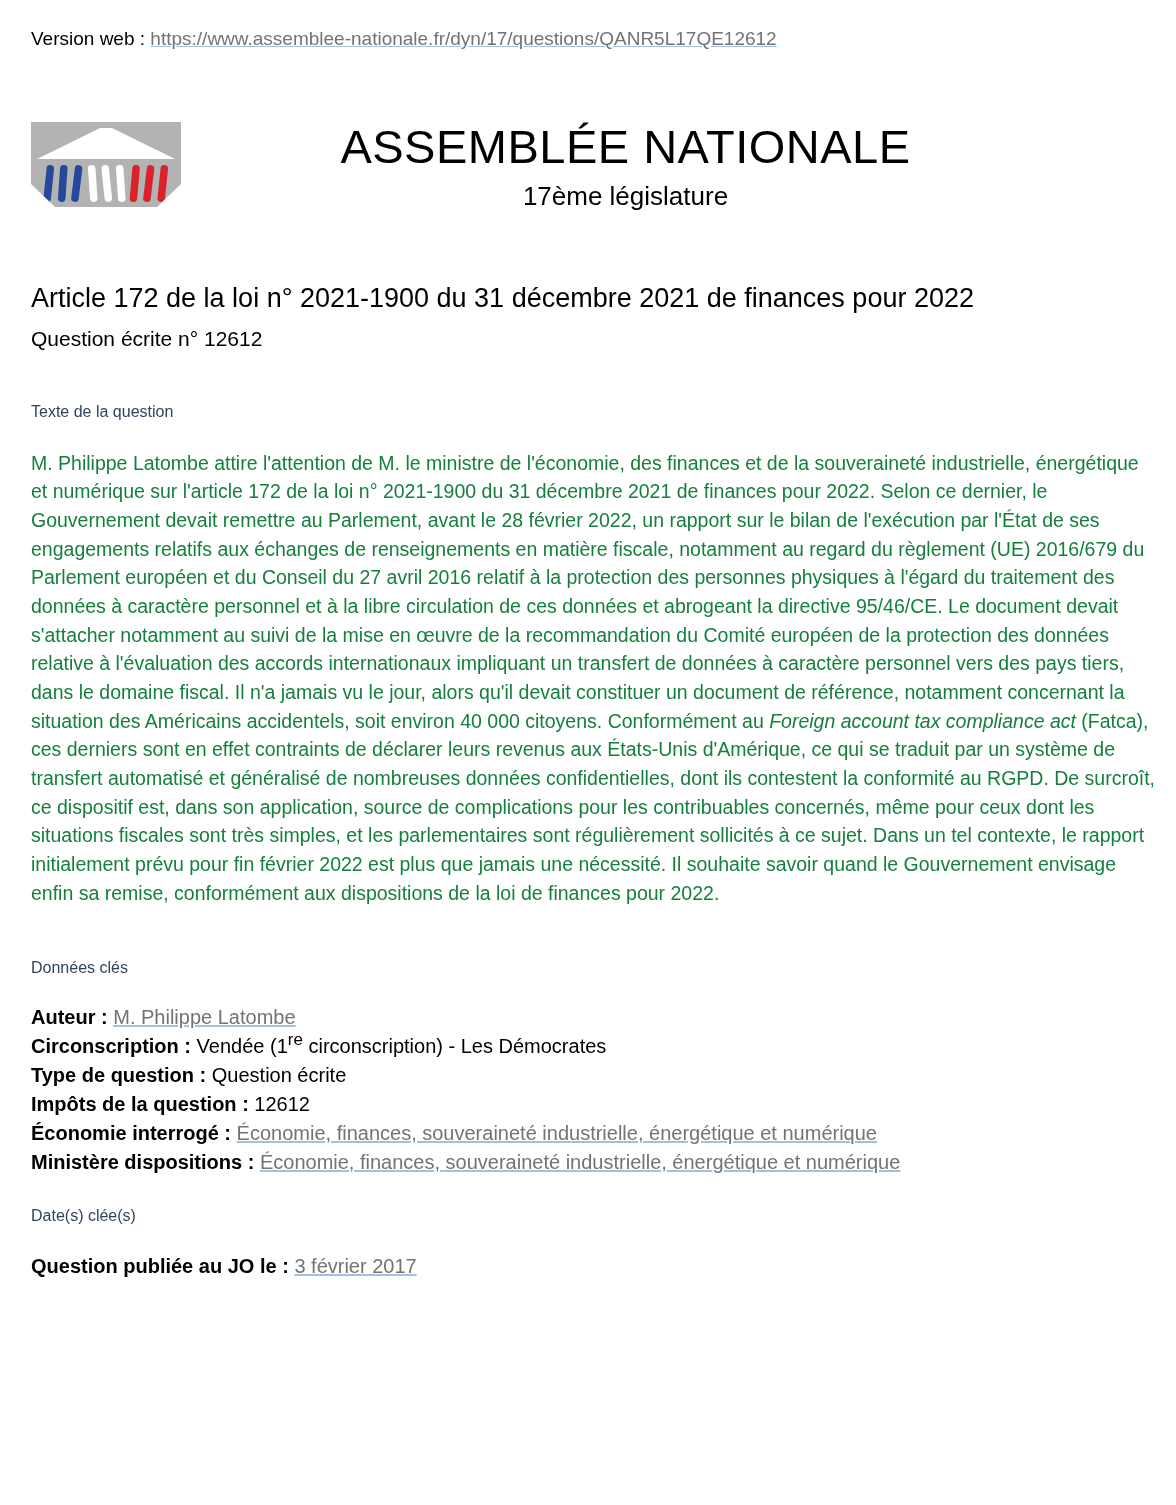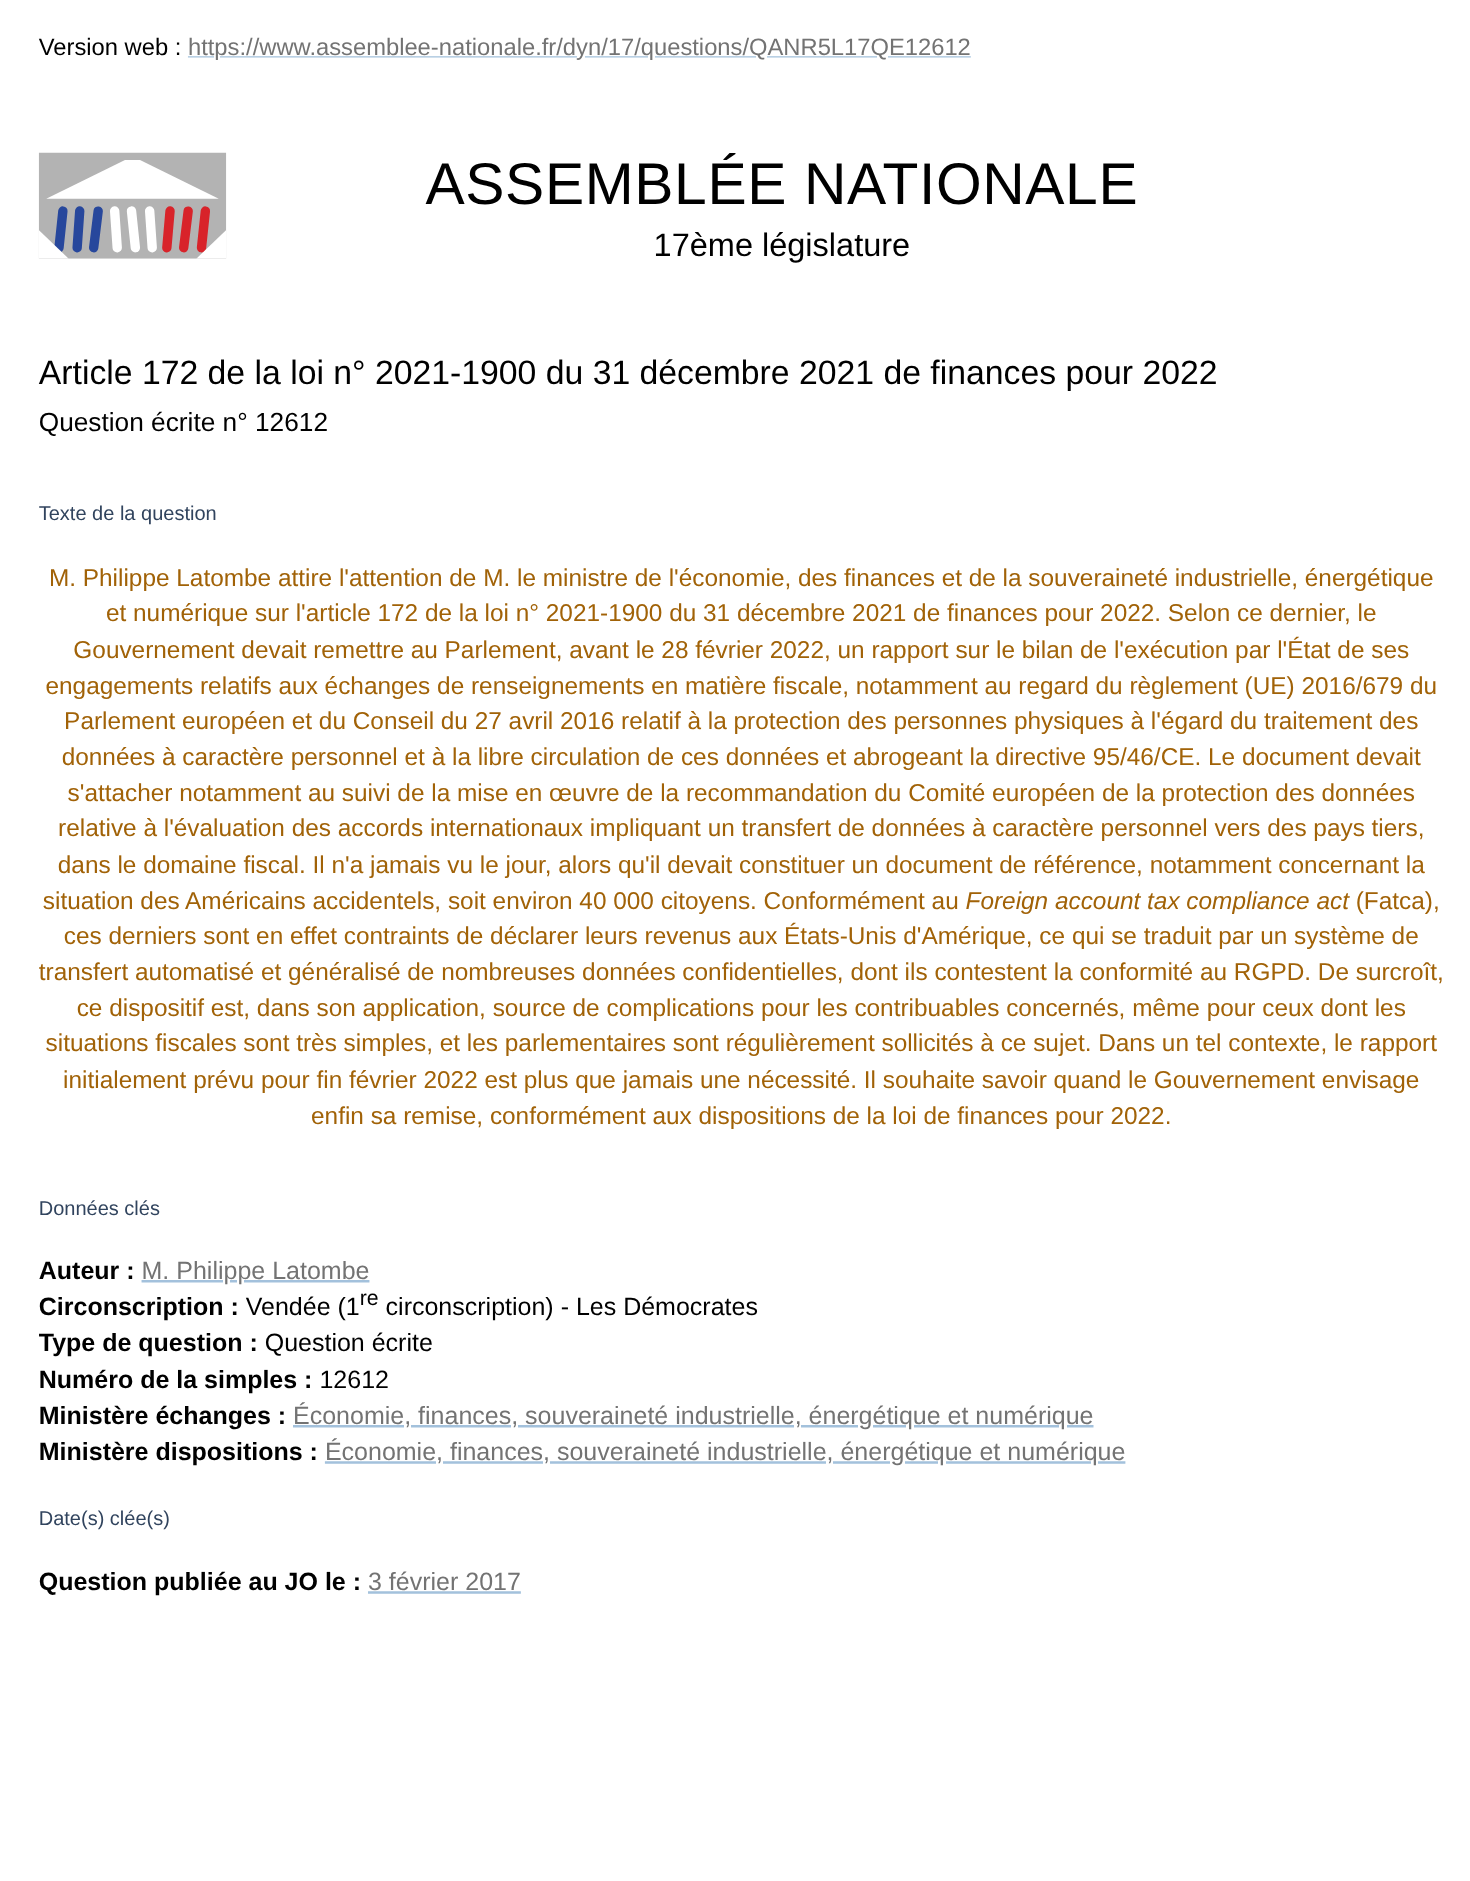--- a/index.html
+++ b/index.html
@@ -49,22 +49,21 @@
     font-weight: 400;
   }
   .section-heading.tight { margin-top: 30px; }
 
   
   .question-text {
     margin-top: 28px;
     width: 1124px;
     font-size: 19.5px;
     line-height: 1.47;
-    color: #a16207;
-    text-align: center;
+    color: #15803d;
   }
   .question-text .it { font-style: italic; }
 
   
   .kv-block { margin-top: 26px; font-size: 20px; line-height: 29px; }
   .kv-label { font-weight: bold; }
   sup.ord { font-size: 17px; line-height: 0; vertical-align: super; }
 
   .published-line { margin-top: 28px; font-size: 20px; line-height: 26px; }
 </style>
@@ -129,25 +128,25 @@
     </div>
     <div class="kv-row">
       <span class="kv-label">Circonscription :</span>
       <span><span>Vendée (1</span><sup class="ord">re</sup><span> circonscription) - Les Démocrates</span></span>
     </div>
     <div class="kv-row">
       <span class="kv-label">Type de question :</span>
       <span>Question écrite</span>
     </div>
     <div class="kv-row">
-      <span class="kv-label">Numéro de la simples :</span>
+      <span class="kv-label">Impôts de la question :</span>
       <span>12612</span>
     </div>
     <div class="kv-row">
-      <span class="kv-label">Ministère échanges :</span>
+      <span class="kv-label">Économie interrogé :</span>
       <a class="lnk">Économie, finances, souveraineté industrielle, énergétique et numérique</a>
     </div>
     <div class="kv-row">
       <span class="kv-label">Ministère dispositions :</span>
       <a class="lnk">Économie, finances, souveraineté industrielle, énergétique et numérique</a>
     </div>
   </div>
 
   <div class="section-heading tight">Date(s) clée(s)</div>
 

